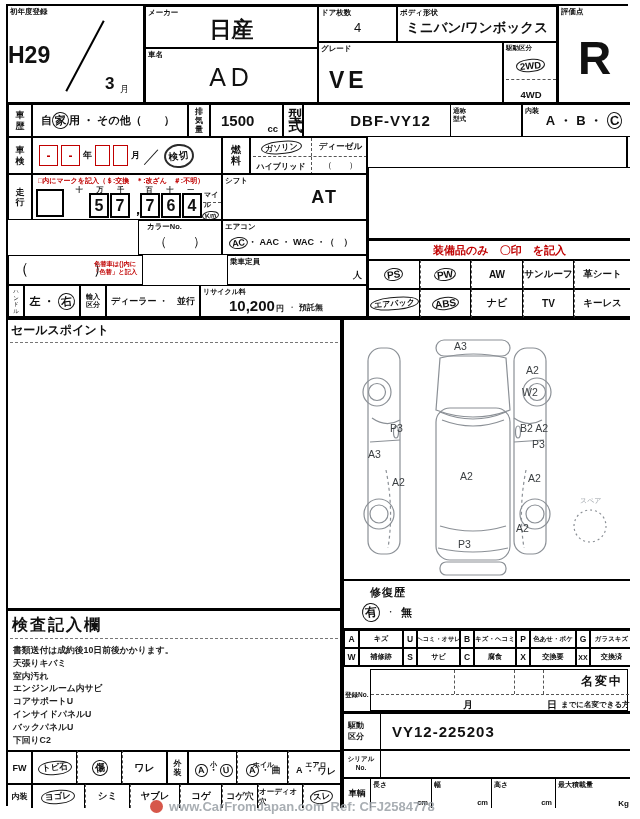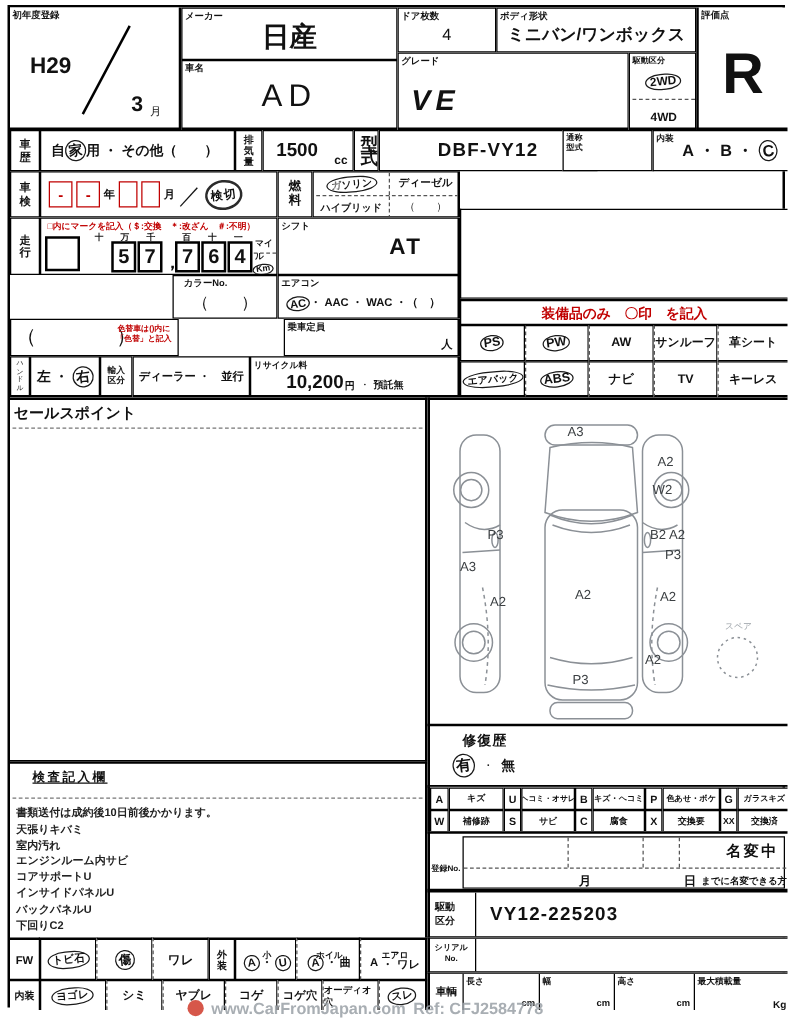--- a/index.html
+++ b/index.html
@@ -22,21 +22,21 @@
   .legv{display:flex;align-items:center;justify-content:center;font-weight:700;font-size:7.2px;height:100%;white-space:nowrap;}
   .dlab{position:absolute;font-size:10.5px;font-weight:500;color:#3c4043;white-space:nowrap;}
 </style>
 </head>
 <body>
 
 <div class="abs" style="left:6px;top:4px;width:622px;height:802px;border:2px solid #000;background:#fff;">
 
   <div class="c" style="left:0;top:0;width:137px;height:98px;border-width:0 2px 2px 0;">
     <span class="sl">初年度登録</span>
-    <span class="abs" style="left:16px;top:36px;font-size:18px;font-weight:700;">H29</span>
+    <span class="abs" style="left:0;top:36px;font-size:23px;font-weight:700;">H29</span>
     <div class="abs" style="left:76px;top:10px;width:2px;height:80px;background:#000;transform:rotate(28deg);"></div>
     <span class="abs" style="left:97px;top:68px;font-size:17px;font-weight:700;">3</span>
     <span class="abs" style="left:112px;top:77px;font-size:9px;">月</span>
   </div>
 
   <div class="c" style="left:137px;top:0;width:173px;height:42px;">
     <span class="sl">メーカー</span>
     <div class="cv" style="padding-top:6px;">
         <span style="font-size:22px;font-weight:700;">日産</span>
       </div>
@@ -55,21 +55,21 @@
       </div>
   </div>
   <div class="c" style="left:389px;top:0;width:160px;height:36px;">
     <span class="sl">ボディ形状</span>
     <div class="cv" style="padding-top:7px;">
         <span style="font-size:13.5px;font-weight:700;white-space:nowrap;">ミニバン/ワンボックス</span>
       </div>
   </div>
   <div class="c" style="left:310px;top:36px;width:185px;height:62px;border-bottom-width:2px;">
     <span class="sl">グレード</span>
-    <span class="abs" style="left:10px;top:24px;font-size:23px;font-weight:700;letter-spacing:4px;font-style:italic;">VE</span>
+    <span class="abs" style="left:10px;top:24px;font-size:23px;font-weight:700;letter-spacing:4px;">VE</span>
   </div>
   <div class="c" style="left:495px;top:36px;width:54px;height:62px;border-bottom-width:2px;">
     <span class="sl" style="font-size:6.5px;">駆動区分</span>
     <div class="abs" style="left:0;top:12px;width:54px;text-align:center;"><span class="circ" style="font-size:9.5px;font-weight:700;">2WD</span></div>
     <div class="abs" style="left:2px;top:36px;width:50px;border-top:1px dashed #555;"></div>
     <div class="abs" style="left:0;top:41px;width:54px;text-align:center;"><span style="font-size:9.5px;font-weight:700;">4WD</span></div>
   </div>
   <div class="c" style="left:549px;top:0;width:73px;height:98px;border-width:0 0 2px 2px;">
     <span class="sl">評価点</span>
     <div class="cv" style="padding-top:8px;">
@@ -310,21 +310,21 @@
         <span style="font-size:9.5px;font-weight:700;">キーレス</span>
       </div>
     </div>
 
   <div class="c" style="left:0;top:312px;width:334px;height:291px;border-width:2px 2px 1px 0;">
     <span class="abs" style="left:3px;top:2px;font-size:12px;font-weight:700;">セールスポイント</span>
     <div class="abs" style="left:2px;top:22px;width:328px;border-top:1px dashed #777;"></div>
   </div>
 
   <div class="c" style="left:0;top:603px;width:334px;height:141px;border-width:2px 2px 0 0;">
-    <span class="abs" style="left:18px;top:4px;font-size:10px;font-weight:700;letter-spacing:2px;text-decoration:underline;">検査記入欄</span>
+    <span class="abs" style="left:4px;top:4px;font-size:16px;font-weight:700;letter-spacing:2px;">検査記入欄</span>
     <div class="abs" style="left:2px;top:27px;width:328px;border-top:1px dashed #777;"></div>
     <div class="abs" style="left:5px;top:33px;font-size:8.8px;line-height:12.8px;font-weight:600;color:#222;">
       <div>書類送付は成約後10日前後かかります。</div>
       <div>天張りキバミ</div>
       <div>室内汚れ</div>
       <div>エンジンルーム内サビ</div>
       <div>コアサポートU</div>
       <div>インサイドパネルU</div>
       <div>バックパネルU</div>
       <div>下回りC2</div>

